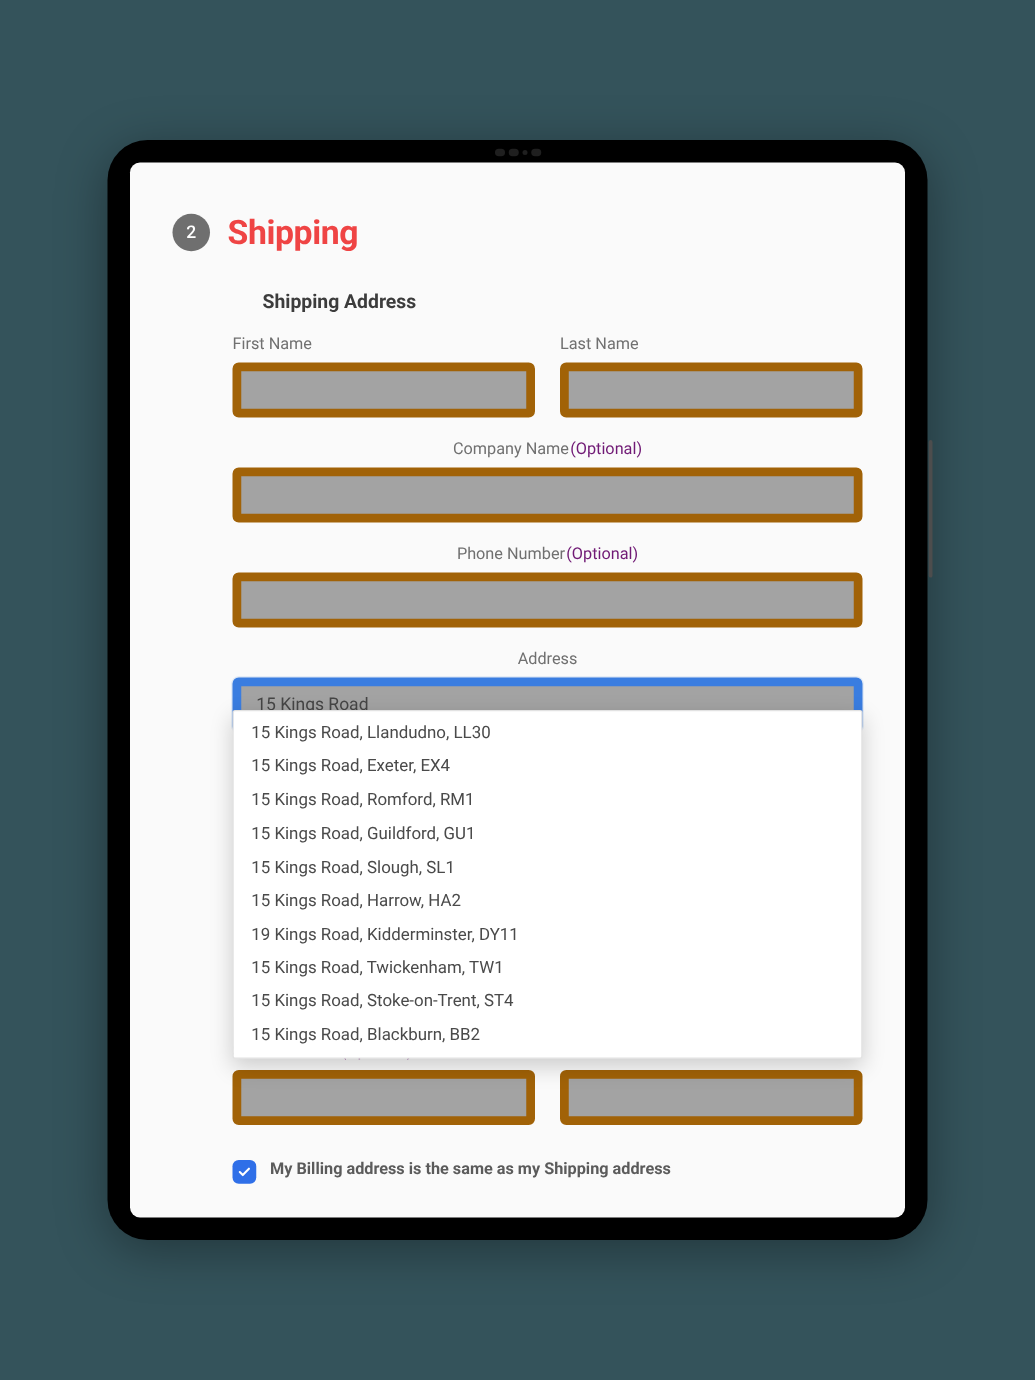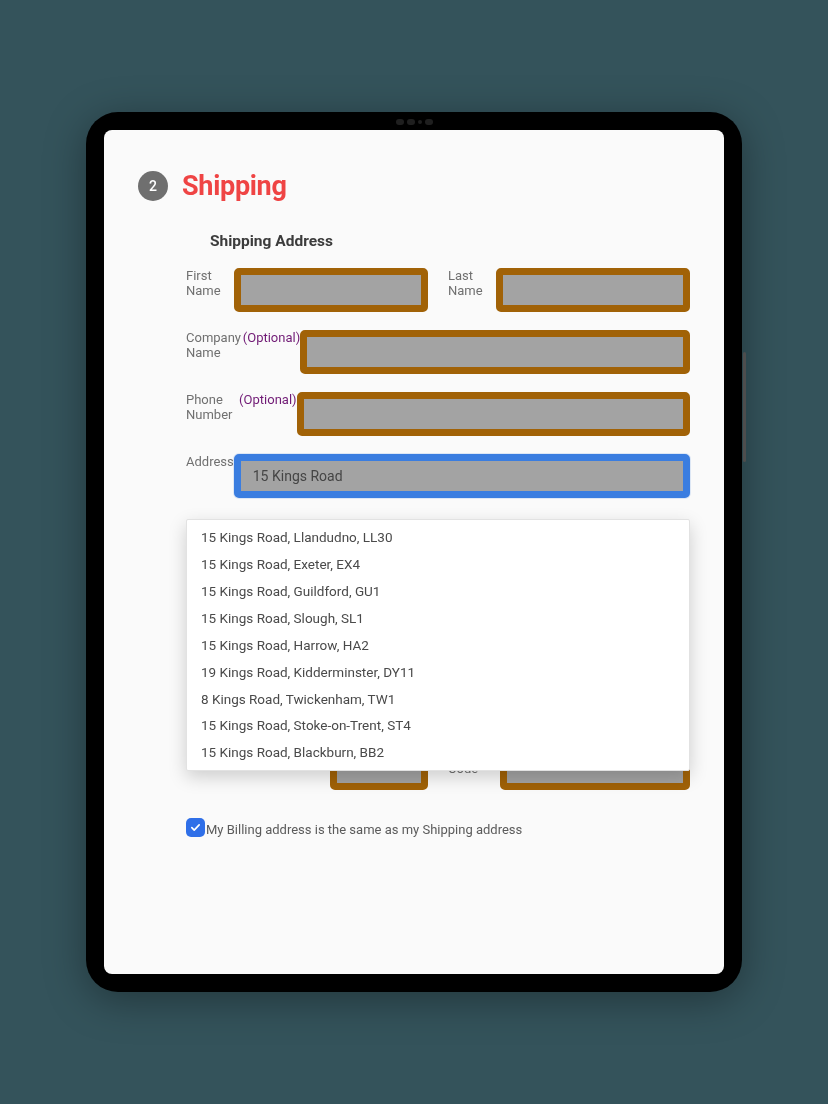--- a/index.html
+++ b/index.html
@@ -95,23 +95,23 @@
     margin-left: 24px;
   }
   .field-row {
     display: flex;
     gap: 20px;
     margin-bottom: 18px;
   }
   .field {
     flex: 1;
     display: flex;
-    flex-direction: row;
-  }
-  .field-full { width: 100%; }
+    flex-direction: column;
+  }
+  .field-full { width: 100%; align-items: center; }
   .field-label {
     font-size: 13px;
     color: #707070;
     margin-bottom: 7px;
     display: flex;
     gap: 1px;
   }
   .field-label .optional { color: #701a75; }
   .text-input {
     width: 100%;
@@ -125,42 +125,43 @@
     outline: none;
   }
   .text-input.focused {
     border-color: #3a7de0;
     box-shadow: 0 0 0 1px rgba(58,125,224,0.15);
   }
   .address-block { position: relative; }
   .autocomplete {
     position: absolute;
     left: 0; right: 0;
-    top: 65px;
+    top: 48px;
     background: #fff;
     border: 1px solid #e2e2e2;
     border-radius: 2px;
     box-shadow: 0 6px 18px rgba(0,0,0,0.18);
     padding: 4px 0;
     z-index: 5;
   }
   .ac-item {
     padding: 3px 14px;
     font-size: 13.5px;
     color: #4a4a4a;
     line-height: 1.55;
     cursor: pointer;
   }
   .spacer-under-dropdown { height: 230px; }
   .checkbox-row {
     display: flex;
-    align-items: flex-end;
-    gap: 1px;
+    align-items: flex-start;
+    gap: 11px;
     margin-top: 4px;
     padding-left: 0;
+    font-weight: bold;
   }
   .chk {
     width: 19px; height: 19px;
     border-radius: 5px;
     background: #2f6fe8;
     display: flex;
     align-items: center;
     justify-content: center;
     flex-shrink: 0;
   }
@@ -235,25 +236,26 @@
 
       <div class="field-row">
         <div class="field field-full address-block">
           <label class="field-label">
               <span>Address</span>
             </label>
           <input class="text-input focused" type="text" value="15 Kings Road" style="">
           <div class="autocomplete" id="ac-list">
               <div class="ac-item">15 Kings Road, Llandudno, LL30</div>
               <div class="ac-item">15 Kings Road, Exeter, EX4</div>
+              <div class="ac-item">15 Kings Road, Romford, RM1</div>
               <div class="ac-item">15 Kings Road, Guildford, GU1</div>
               <div class="ac-item">15 Kings Road, Slough, SL1</div>
               <div class="ac-item">15 Kings Road, Harrow, HA2</div>
               <div class="ac-item">19 Kings Road, Kidderminster, DY11</div>
-              <div class="ac-item">8 Kings Road, Twickenham, TW1</div>
+              <div class="ac-item">15 Kings Road, Twickenham, TW1</div>
               <div class="ac-item">15 Kings Road, Stoke-on-Trent, ST4</div>
               <div class="ac-item">15 Kings Road, Blackburn, BB2</div>
             </div>
         </div>
       </div>
 
       <div class="spacer-under-dropdown"></div>
 
       <div class="bottom-row">
         <div class="field">

